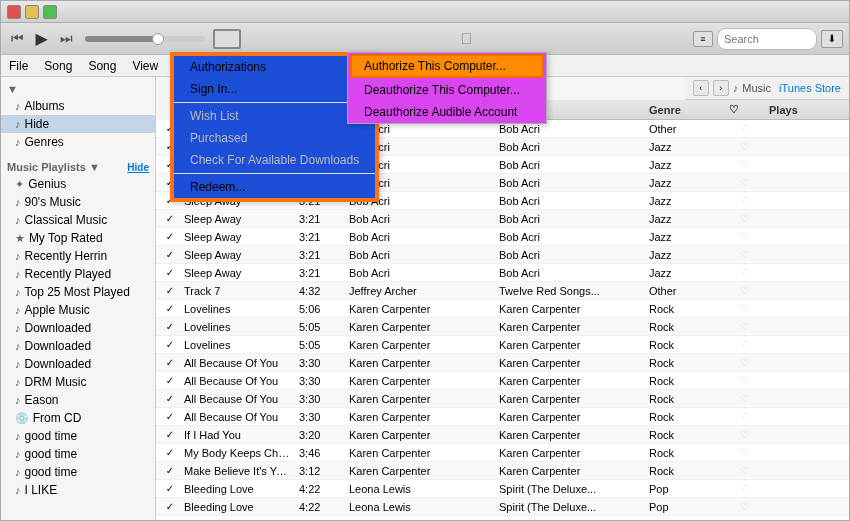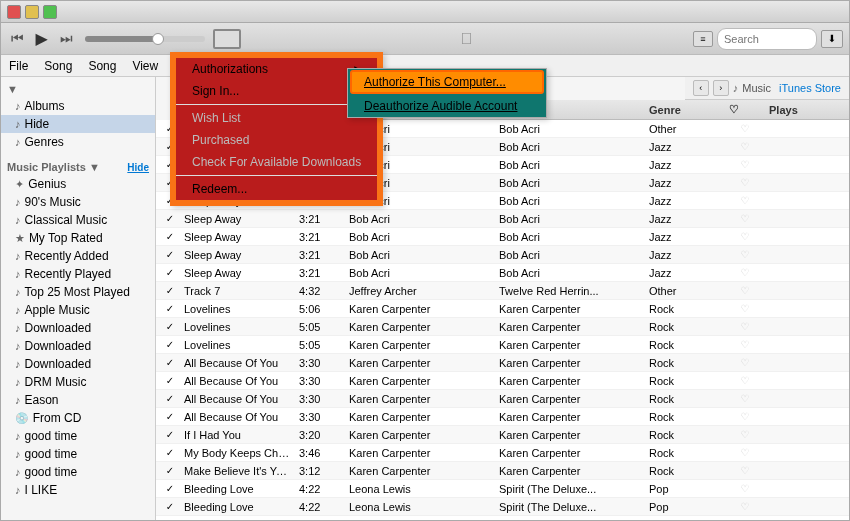--- a/index.html
+++ b/index.html
@@ -249,38 +249,37 @@
     }
     .menu-dropdown-item.disabled { color: #bbb; cursor: default; }
     .menu-dropdown-separator { height: 1px; background: #ddd; margin: 2px 0; }
     .submenu-arrow { font-size: 9px; }
 
     
     .account-menu {
       position: absolute;
       top: 52px;
       left: 170px;
-      background: #b91c1c;
-      border: 6px solid #f97316;
+      background: #1d4ed8;
+      border: 4px solid #f97316;
       box-shadow: 2px 2px 6px rgba(0,0,0,0.2);
       z-index: 1000;
       min-width: 180px;
     }
 
     
     .auth-submenu {
       position: absolute;
-      top: 68px;
+      top: 52px;
       left: 347px;
-      background: #0f766e;
+      background: #d946ef;
       border: 1px solid #aaa;
       box-shadow: 2px 2px 6px rgba(0,0,0,0.2);
       z-index: 1001;
       min-width: 200px;
-      text-decoration: underline;
     }
     .auth-item-highlighted {
       background: #ff8c00;
       color: black;
       border: 2px solid #ff6600;
       border-radius: 3px;
       padding: 3px 12px;
       margin: 1px 2px;
     }
   </style>
@@ -360,21 +359,21 @@
         <div class="sidebar-item">
           <span class="sidebar-item-icon">♪</span>
           <span>Classical Music</span>
         </div>
         <div class="sidebar-item">
           <span class="sidebar-item-icon">★</span>
           <span>My Top Rated</span>
         </div>
         <div class="sidebar-item">
           <span class="sidebar-item-icon">♪</span>
-          <span>Recently Added</span>
+          <span>Recently Herrin</span>
         </div>
         <div class="sidebar-item">
           <span class="sidebar-item-icon">♪</span>
           <span>Recently Played</span>
         </div>
         <div class="sidebar-item">
           <span class="sidebar-item-icon">♪</span>
           <span>Top 25 Most Played</span>
         </div>
         <div class="sidebar-item">
@@ -545,21 +544,21 @@
     <div class="song-cell">Jazz</div>
     <div class="song-cell heart-cell">♡</div>
     <div class="song-cell"></div>
     <div class="song-cell"></div>
   </div>
           <div class="song-row">
     <div class="song-cell check-cell">✓</div>
     <div class="song-cell">Track 7</div>
     <div class="song-cell">4:32</div>
     <div class="song-cell">Jeffrey Archer</div>
-    <div class="song-cell">Twelve Red Herrin...</div>
+    <div class="song-cell">Twelve Red Songs...</div>
     <div class="song-cell">Other</div>
     <div class="song-cell heart-cell">♡</div>
     <div class="song-cell"></div>
     <div class="song-cell"></div>
   </div>
           <div class="song-row">
     <div class="song-cell check-cell">✓</div>
     <div class="song-cell">Lovelines</div>
     <div class="song-cell">5:06</div>
     <div class="song-cell">Karen Carpenter</div>
@@ -728,17 +727,20 @@
     <div class="menu-dropdown-item">
       <span>Redeem...</span>
     </div>
   </div>
 
   <div class="auth-submenu">
     <div class="menu-dropdown-item auth-item-highlighted">
       <span>Authorize This Computer...</span>
     </div>
     <div class="menu-dropdown-item">
+      <span>Deauthorize This Computer...</span>
+    </div>
+    <div class="menu-dropdown-item">
       <span>Deauthorize Audible Account</span>
     </div>
   </div>
 
 </div>
 
 </body></html>

